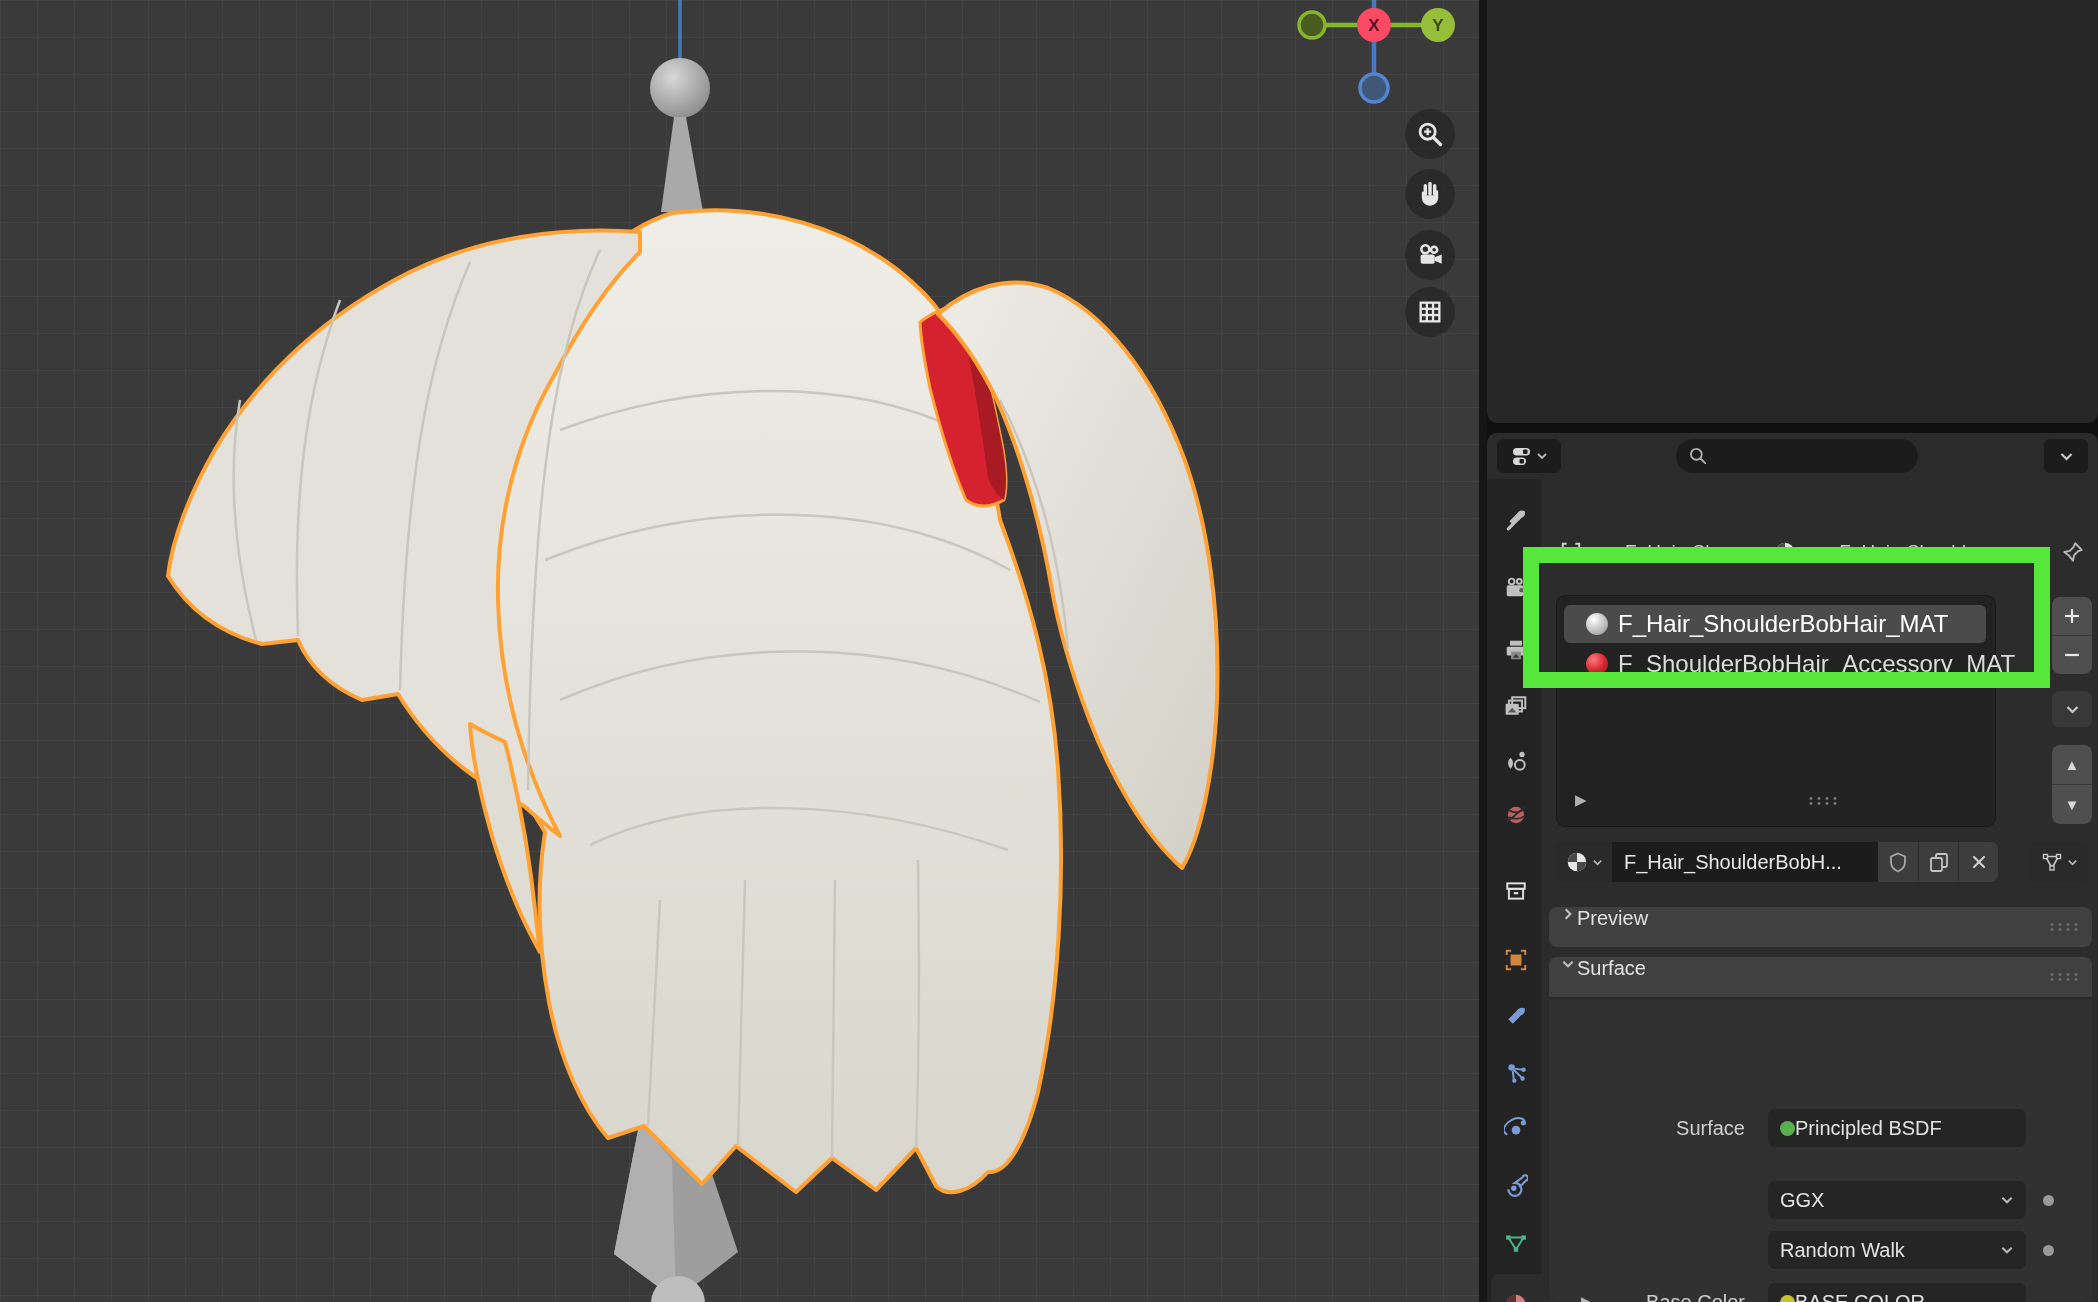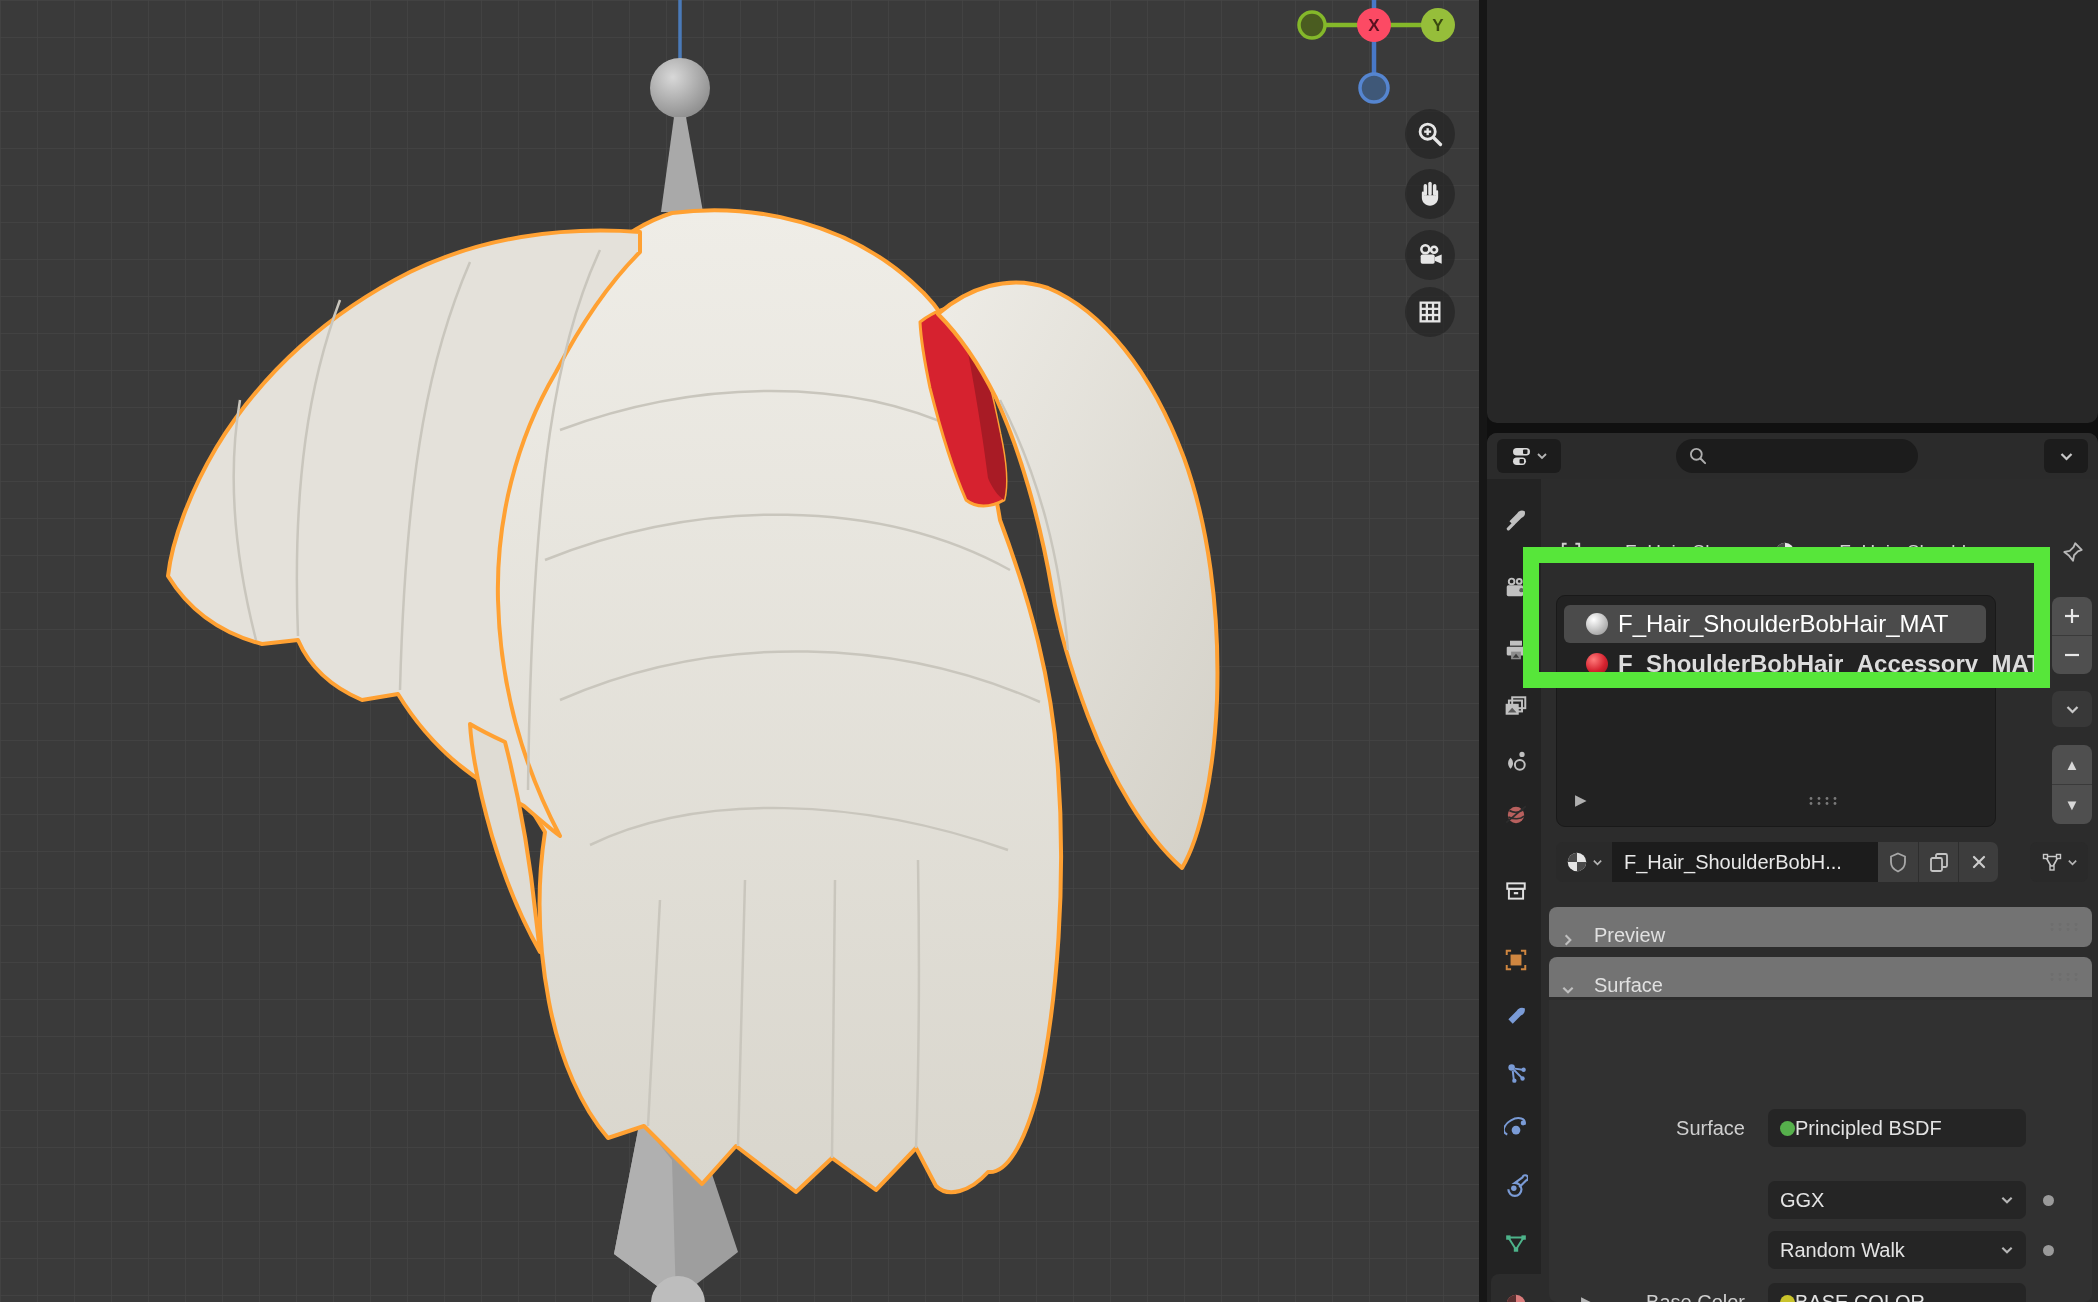--- a/index.html
+++ b/index.html
@@ -39,21 +39,21 @@
   .sidebtn{position:absolute;left:511px;width:40px;display:flex;align-items:center;justify-content:center;color:#e2e2e2;}
   .grp{background:#4f4f4f;}
   .grp-top{border-radius:8px 8px 0 0;border-bottom:1px solid #3a3a3a;}
   .grp-bot{border-radius:0 0 8px 8px;}
   .darkbtn{background:#383838;border-radius:7px;}
   .tri{font-size:15px;color:#d8d8d8;}
 
   #datablock{position:absolute;left:15px;top:362px;width:536px;height:42px;display:flex;align-items:center;}
   .db-seg{height:40px;display:flex;align-items:center;justify-content:center;box-sizing:border-box;}
 
-  .panel-hdr{position:absolute;left:8px;width:543px;height:40px;background:#737373;border-radius:8px;display:flex;align-items:flex-end;gap:19px;padding-left:12px;box-sizing:border-box;font-size:20px;color:#e0e0e0;}
+  .panel-hdr{position:absolute;left:8px;width:543px;height:40px;background:#404040;border-radius:8px;display:flex;align-items:flex-start;gap:2px;padding-left:12px;box-sizing:border-box;font-size:20px;color:#e0e0e0;}
   .grip{position:absolute;right:10px;top:15px;}
   #surface-body{position:absolute;left:8px;top:521px;width:543px;height:302px;background:#313131;border-radius:0 0 8px 8px;}
 
   #use-nodes{position:absolute;left:21px;top:556px;width:494px;height:40px;background:#4a72b0;border-radius:7px;
              display:flex;align-items:center;justify-content:center;font-size:20px;color:#f2f2f2;}
   #use-nodes .un-icon{position:absolute;left:12px;top:7px;}
 
   .prow{position:absolute;left:0;width:557px;height:38px;display:flex;align-items:center;}
   .plabel{position:absolute;right:353px;font-size:20px;color:#cfcfcf;white-space:nowrap;}
   .pfield{position:absolute;left:227px;width:258px;height:38px;background:#252525;border-radius:7px;display:flex;align-items:center;padding:0 12px;box-sizing:border-box;font-size:20px;color:#e3e3e3;text-align:center;}
@@ -346,21 +346,21 @@
         <svg style="margin-left:auto;margin-right:4px;" width="24" height="24" viewBox="0 0 22 22">
           <path d="M13,3 L19,9 L15.5,10.5 L12,14 L11,19 L7.5,14.5 L3,11 L8,10 L11.5,6.5 Z" fill="none" stroke="#b8b8b8" stroke-width="1.7" stroke-linejoin="round"></path>
         </svg>
       </div>
 
       <div id="slot-list">
         <div class="slot-row sel" style="top:9px;">
           <span class="sphere white"></span>
           <span>F_Hair_ShoulderBobHair_MAT</span>
         </div>
-        <div class="slot-row" style="top:49px;font-weight:bold;">
+        <div class="slot-row" style="top:49px;">
           <span class="sphere red"></span>
           <span>F_ShoulderBobHair_Accessory_MAT</span>
         </div>
         <span class="abs tri" style="left:18px;top:195px;color:#b0b0b0;">▶</span>
         <svg class="abs" style="left:250px;top:200px;" width="34" height="10" viewBox="0 0 34 10">
           <g fill="#7a7a7a">
               <circle cx="4" cy="2.5" r="1.4"></circle>
               <circle cx="12" cy="2.5" r="1.4"></circle>
               <circle cx="20" cy="2.5" r="1.4"></circle>
               <circle cx="28" cy="2.5" r="1.4"></circle>

